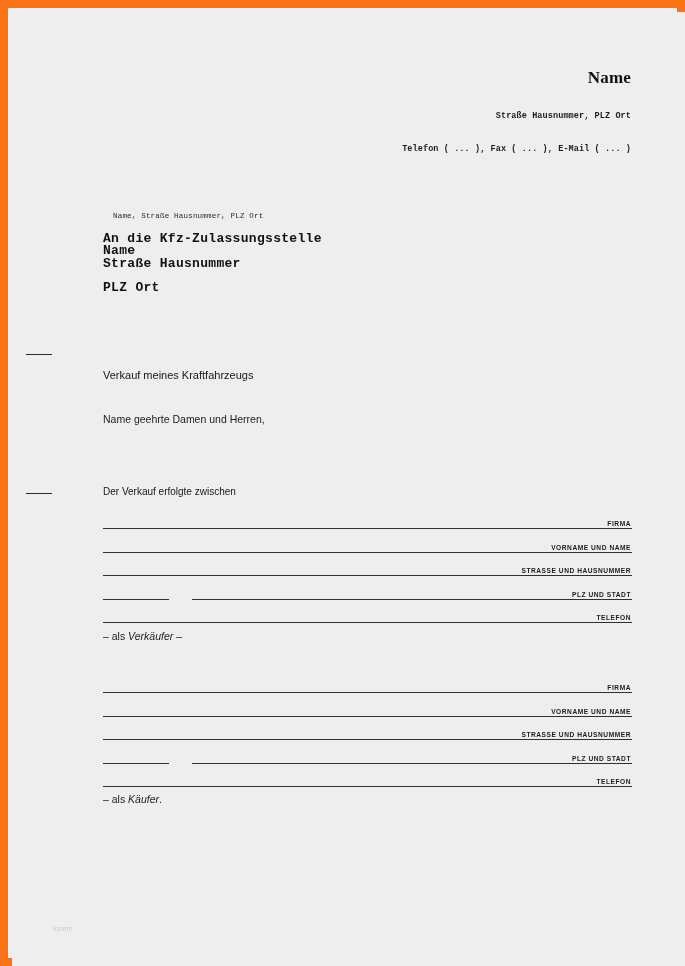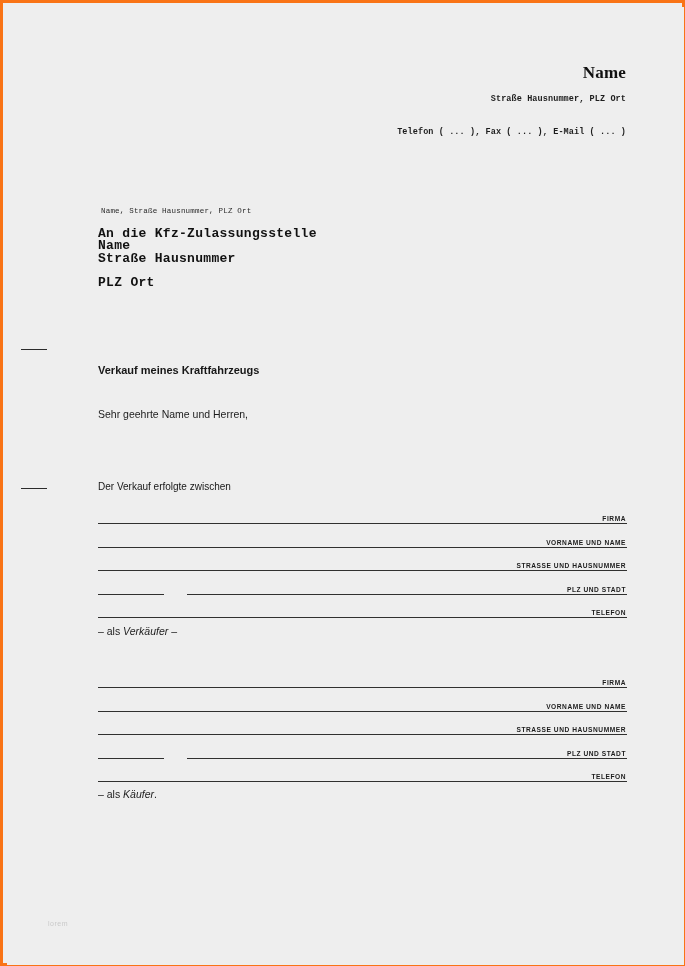--- a/index.html
+++ b/index.html
@@ -13,21 +13,21 @@
     font-family: "Liberation Sans", sans-serif;
     overflow: hidden;
   }
   .page-frame {
     position: absolute;
     left: 0;
     top: 0;
     width: 685px;
     height: 966px;
     box-sizing: border-box;
-    border: 3px solid #f97316;
+    border: 8px solid #f97316;
     background: #eeeeee;
   }
   .sheet {
     position: absolute;
     left: 4px;
     top: 4px;
     width: 677px;
     height: 958px;
     background: #eeeeee;
   }
@@ -45,36 +45,36 @@
     font-size: 17px;
     color: #111111;
     letter-spacing: 0.2px;
     line-height: 19px;
   }
   .sender-line {
     font-family: "Liberation Mono", monospace;
     font-weight: bold;
     font-size: 8.5px;
     color: #1d1d1d;
-    margin-top: 12px;
+    margin-top: 24px;
     letter-spacing: 0.1px;
   }
   .sender-line2 {
     font-family: "Liberation Mono", monospace;
     font-weight: bold;
     font-size: 8.5px;
     color: #1d1d1d;
     margin-top: 23px;
     letter-spacing: 0.1px;
   }
 
   
   .return-address {
     position: absolute;
-    left: 94px;
+    left: 101px;
     top: 200px;
     font-family: "Liberation Mono", monospace;
     font-size: 7.5px;
     color: #2a2a2a;
     letter-spacing: 0.2px;
   }
   .recipient {
     position: absolute;
     left: 91px;
     top: 221px;
@@ -100,21 +100,21 @@
   }
   .fold-1 { top: 342px; }
   .fold-2 { top: 481px; }
 
   
   .subject {
     position: absolute;
     left: 91px;
     top: 357px;
     font-size: 11px;
-    font-weight: bold;
+    font-weight: normal;
     color: #171717;
   }
   .salutation {
     position: absolute;
     left: 91px;
     top: 401px;
     font-size: 10.5px;
     color: #1c1c1c;
   }
   .intro {
@@ -214,21 +214,21 @@
       <div>Name</div>
       <div>Straße Hausnummer</div>
       <span class="gap"></span>
       <div>PLZ Ort</div>
     </div>
 
     <div class="fold-mark fold-1"></div>
     <div class="fold-mark fold-2"></div>
 
     <div class="subject">Verkauf meines Kraftfahrzeugs</div>
-    <div class="salutation">Sehr geehrte Name und Herren,</div>
+    <div class="salutation">Name geehrte Damen und Herren,</div>
     <div class="between">Der Verkauf erfolgte zwischen</div>
 
     <div class="fields seller">
       <div class="field-row">
         <div class="rule"></div>
         <div class="field-label">FIRMA</div>
       </div>
       <div class="field-row">
         <div class="rule"></div>
         <div class="field-label">VORNAME UND NAME</div>

